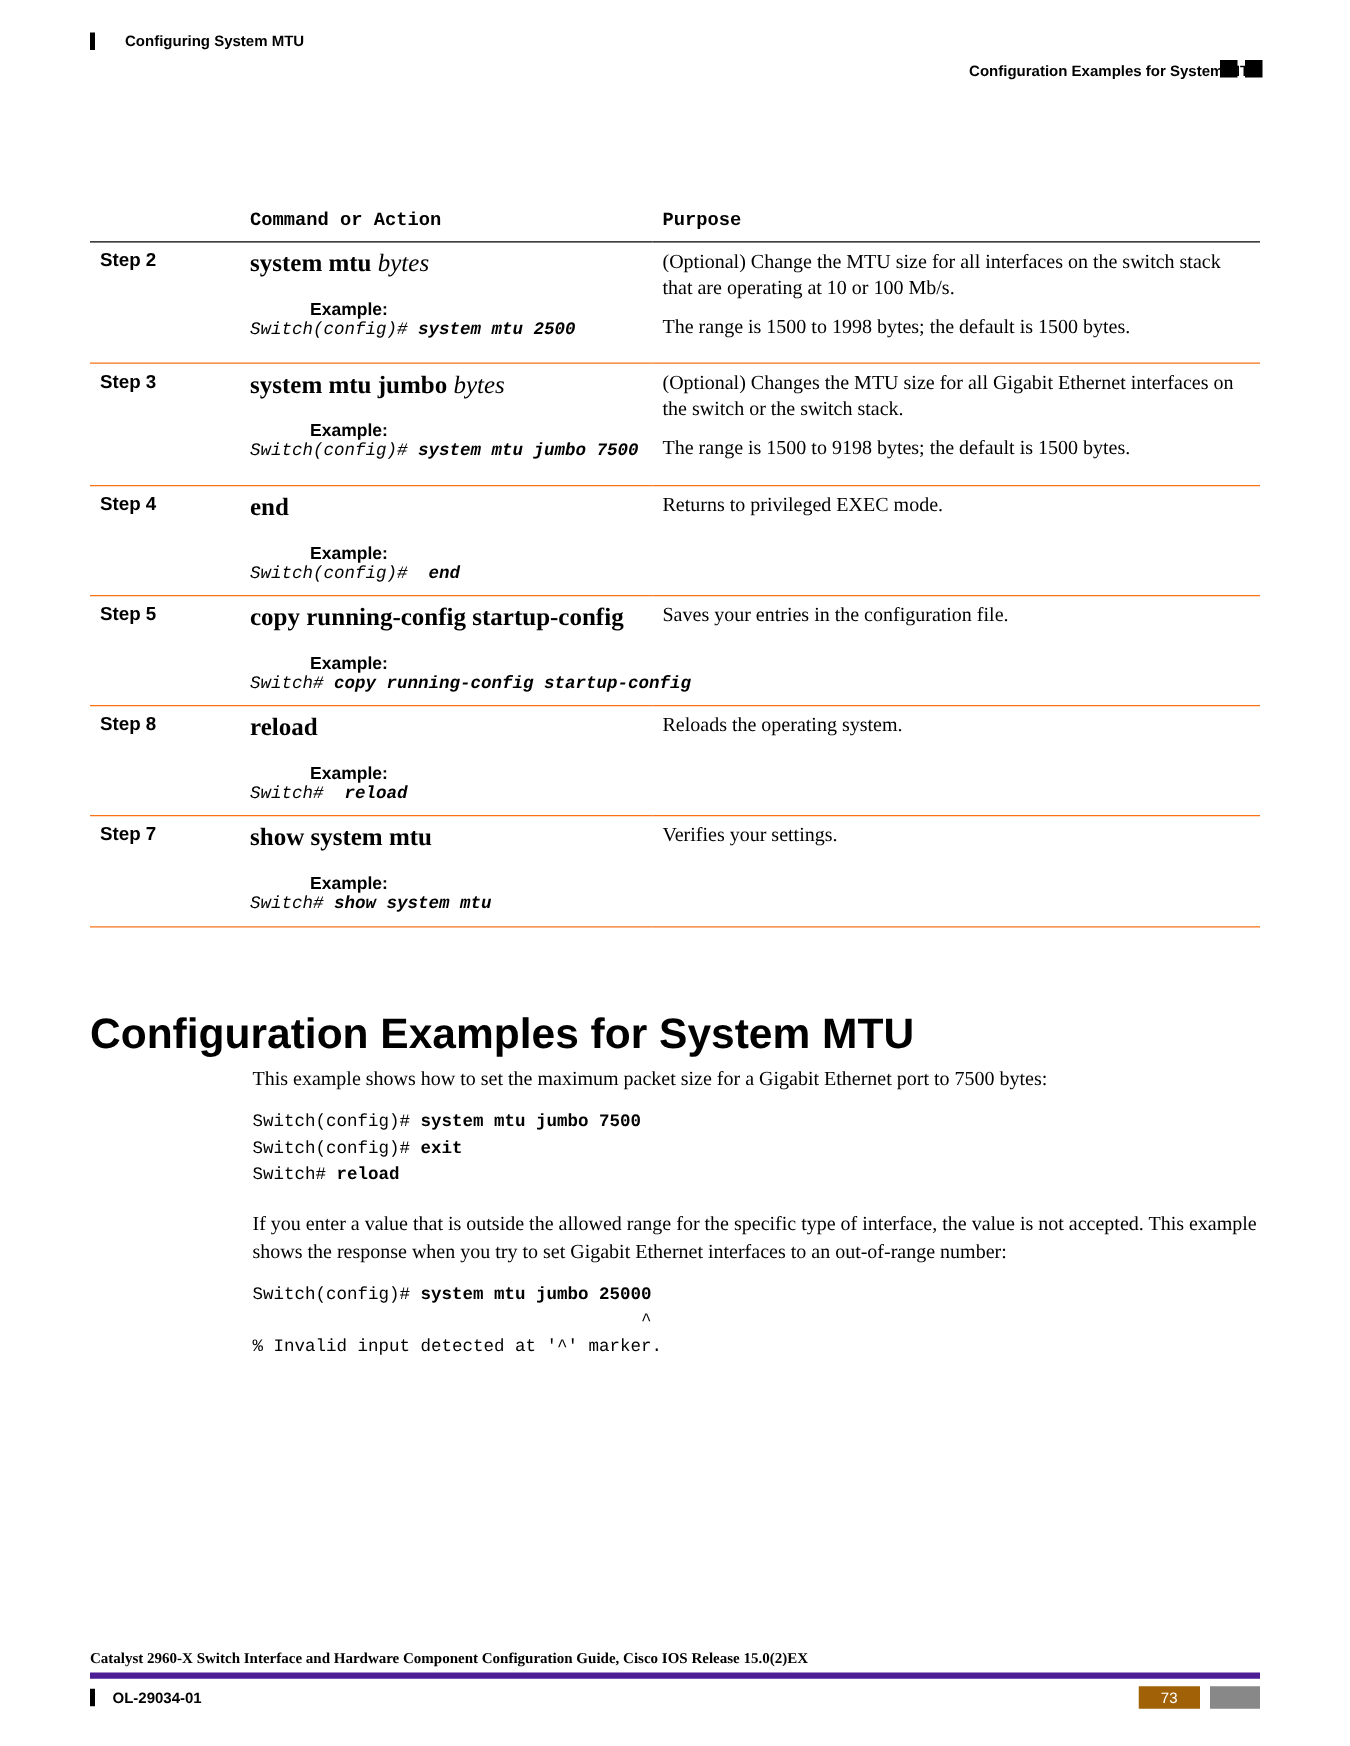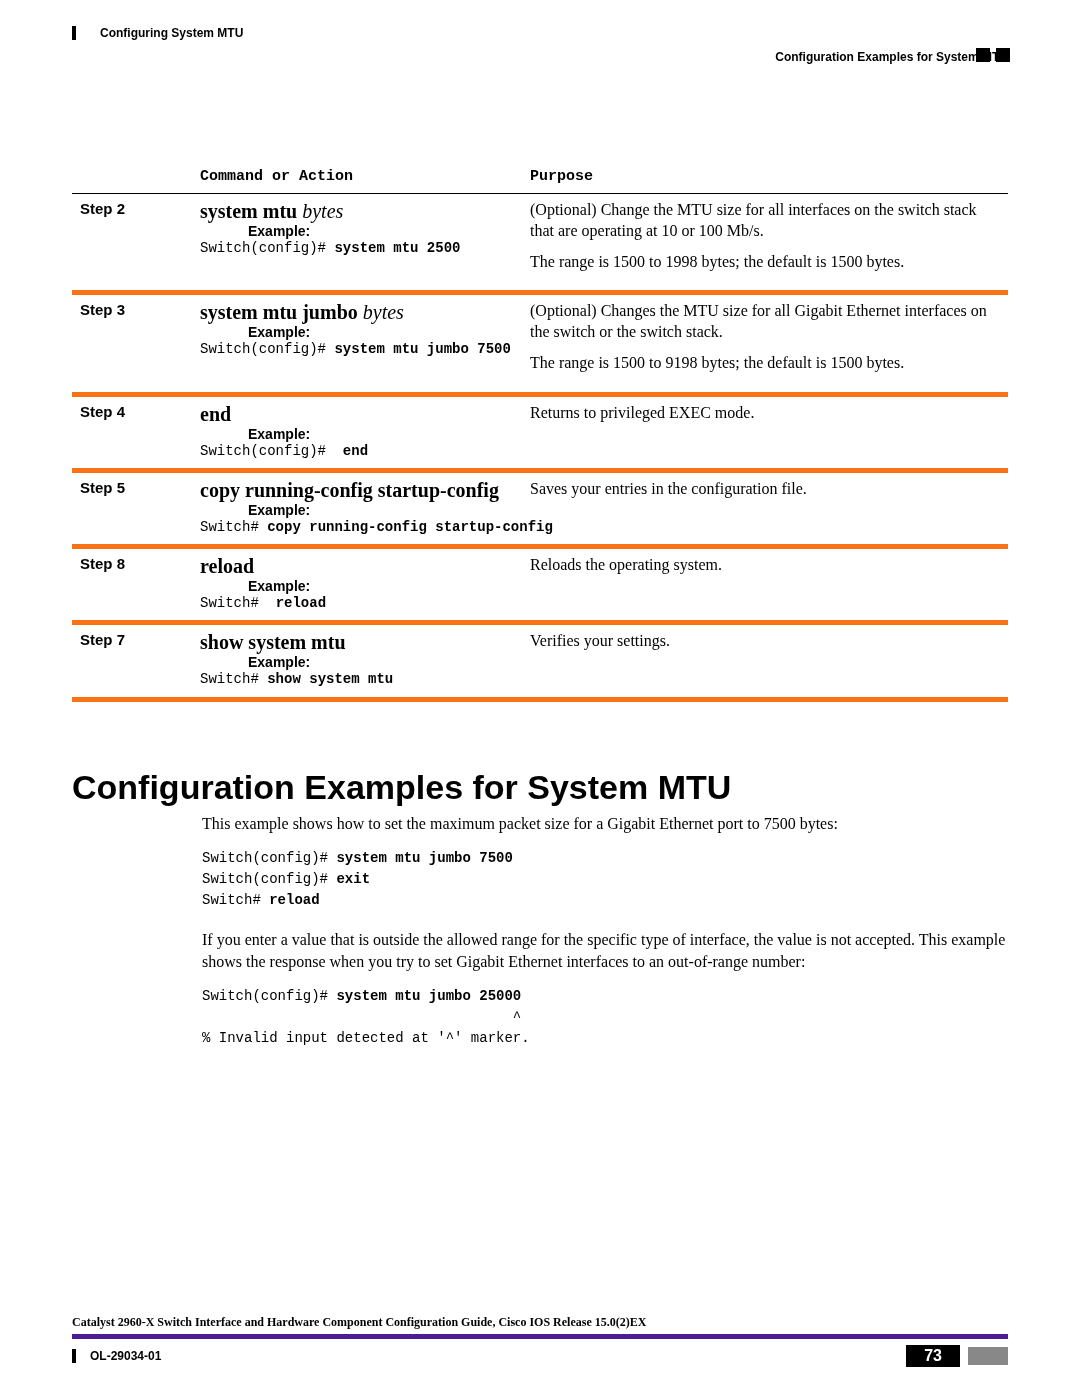--- a/index.html
+++ b/index.html
@@ -67,48 +67,49 @@
     text-align: left;
     padding: 6px 8px 8px 8px;
   }
   table.proc th {
     border-bottom: 1px solid #000;
     font-family: Liberation Mono, monospace;
     font-size: 15px;
     font-weight: 700;
   }
   table.proc td {
-    border-bottom: 5px solid #f97316;
+    border-bottom: 1px solid #f97316;
   }
   table.proc col.col-step { width: 120px; }
   table.proc col.col-cmd  { width: 330px; }
   table.proc col.col-pur  { }
   .step-lbl {
     font-family: Arial, Helvetica, sans-serif;
     font-weight: 700;
     font-size: 15px;
   }
   .cmd-line {
     font-family: "Times New Roman", Times, serif;
     font-size: 20px;
   }
   .cmd-line .bold { font-weight: 700; }
   .cmd-line .ital { font-style: italic; }
   .ex-label {
     font-family: Arial, Helvetica, sans-serif;
     font-weight: 700;
     font-size: 14px;
-    margin-top: 0;
+    margin-top: 16px;
     padding-left: 48px;
   }
   .ex-code {
     font-family: "Courier New", Courier, monospace;
     font-size: 14px;
     white-space: pre;
     line-height: 1.3;
+    font-style: italic;
   }
   .ex-code .bold { font-weight: 700; }
   .pur-p {
     font-family: "Times New Roman", Times, serif;
     font-size: 16px;
     margin: 0 0 10px 0;
     line-height: 1.3;
   }
   
   h1.section {
@@ -164,25 +165,25 @@
     height: 14px;
     background: #000;
     margin-right: 14px;
   }
   .ftr-right {
     display: flex;
     align-items: center;
     gap: 8px;
   }
   .ftr-right .darkbox {
-    background: #000000;
+    background: #a16207;
     color: #fff;
     font-family: Arial, Helvetica, sans-serif;
-    font-size: 16px;
-    font-weight: 700;
+    font-size: 12px;
+    font-weight: 400;
     padding: 2px 18px;
   }
   .ftr-right .greybox {
     width: 40px;
     height: 18px;
     background: #888;
   }
 </style>
 </head>
 <body>

